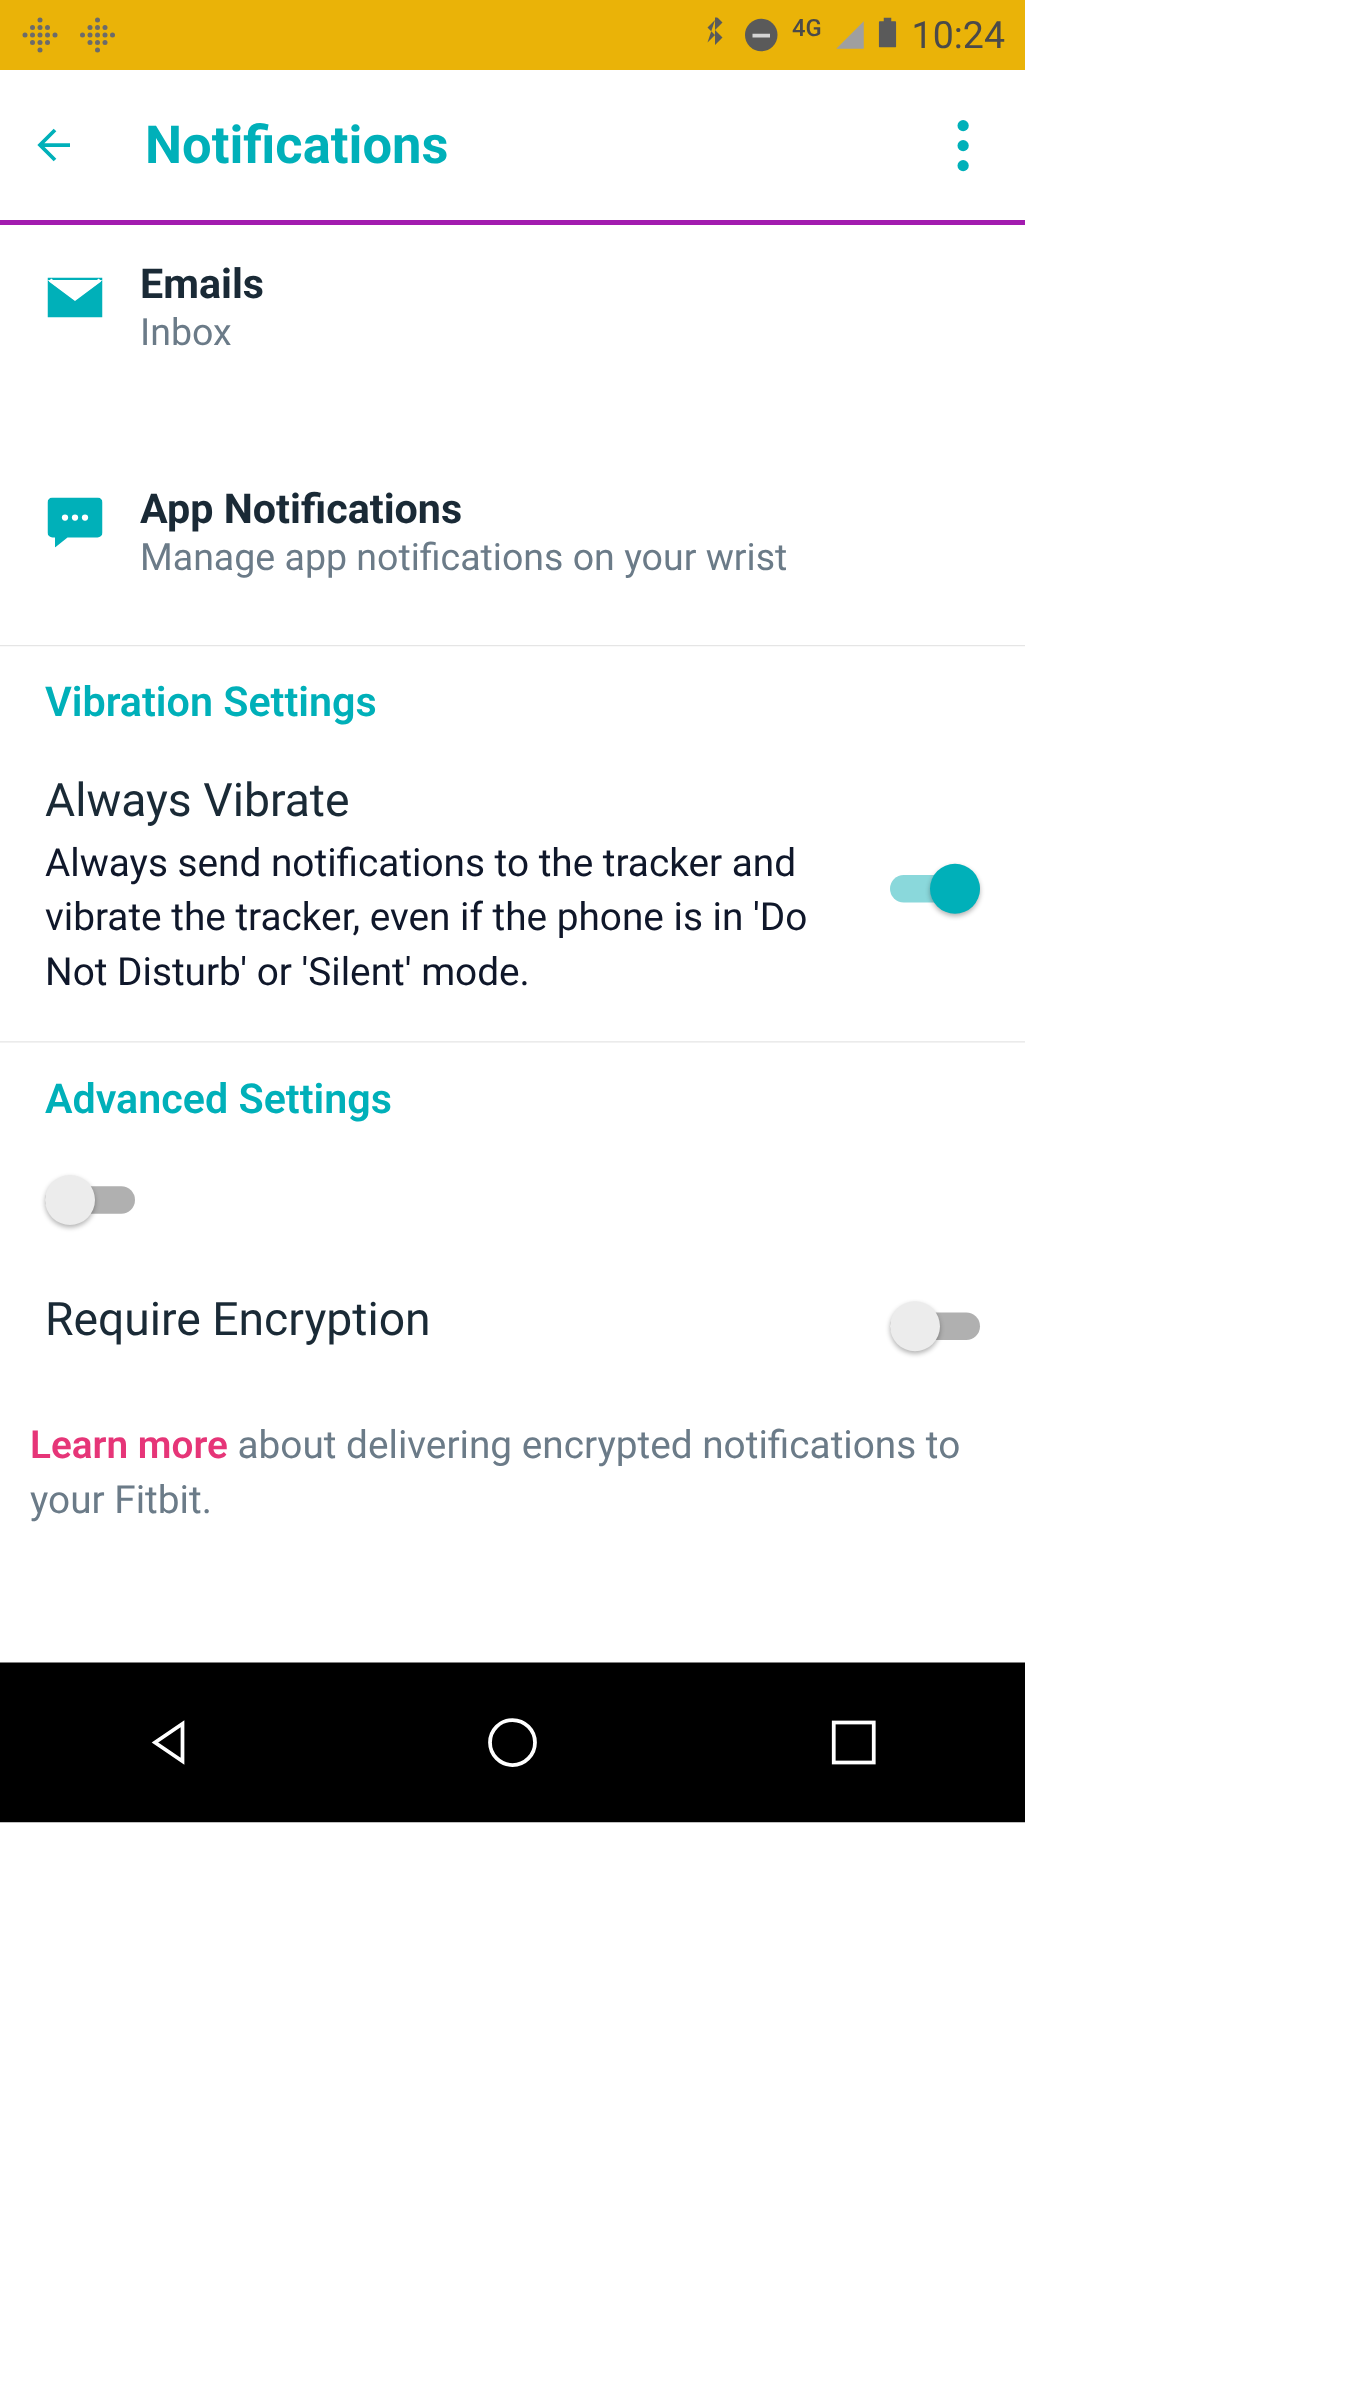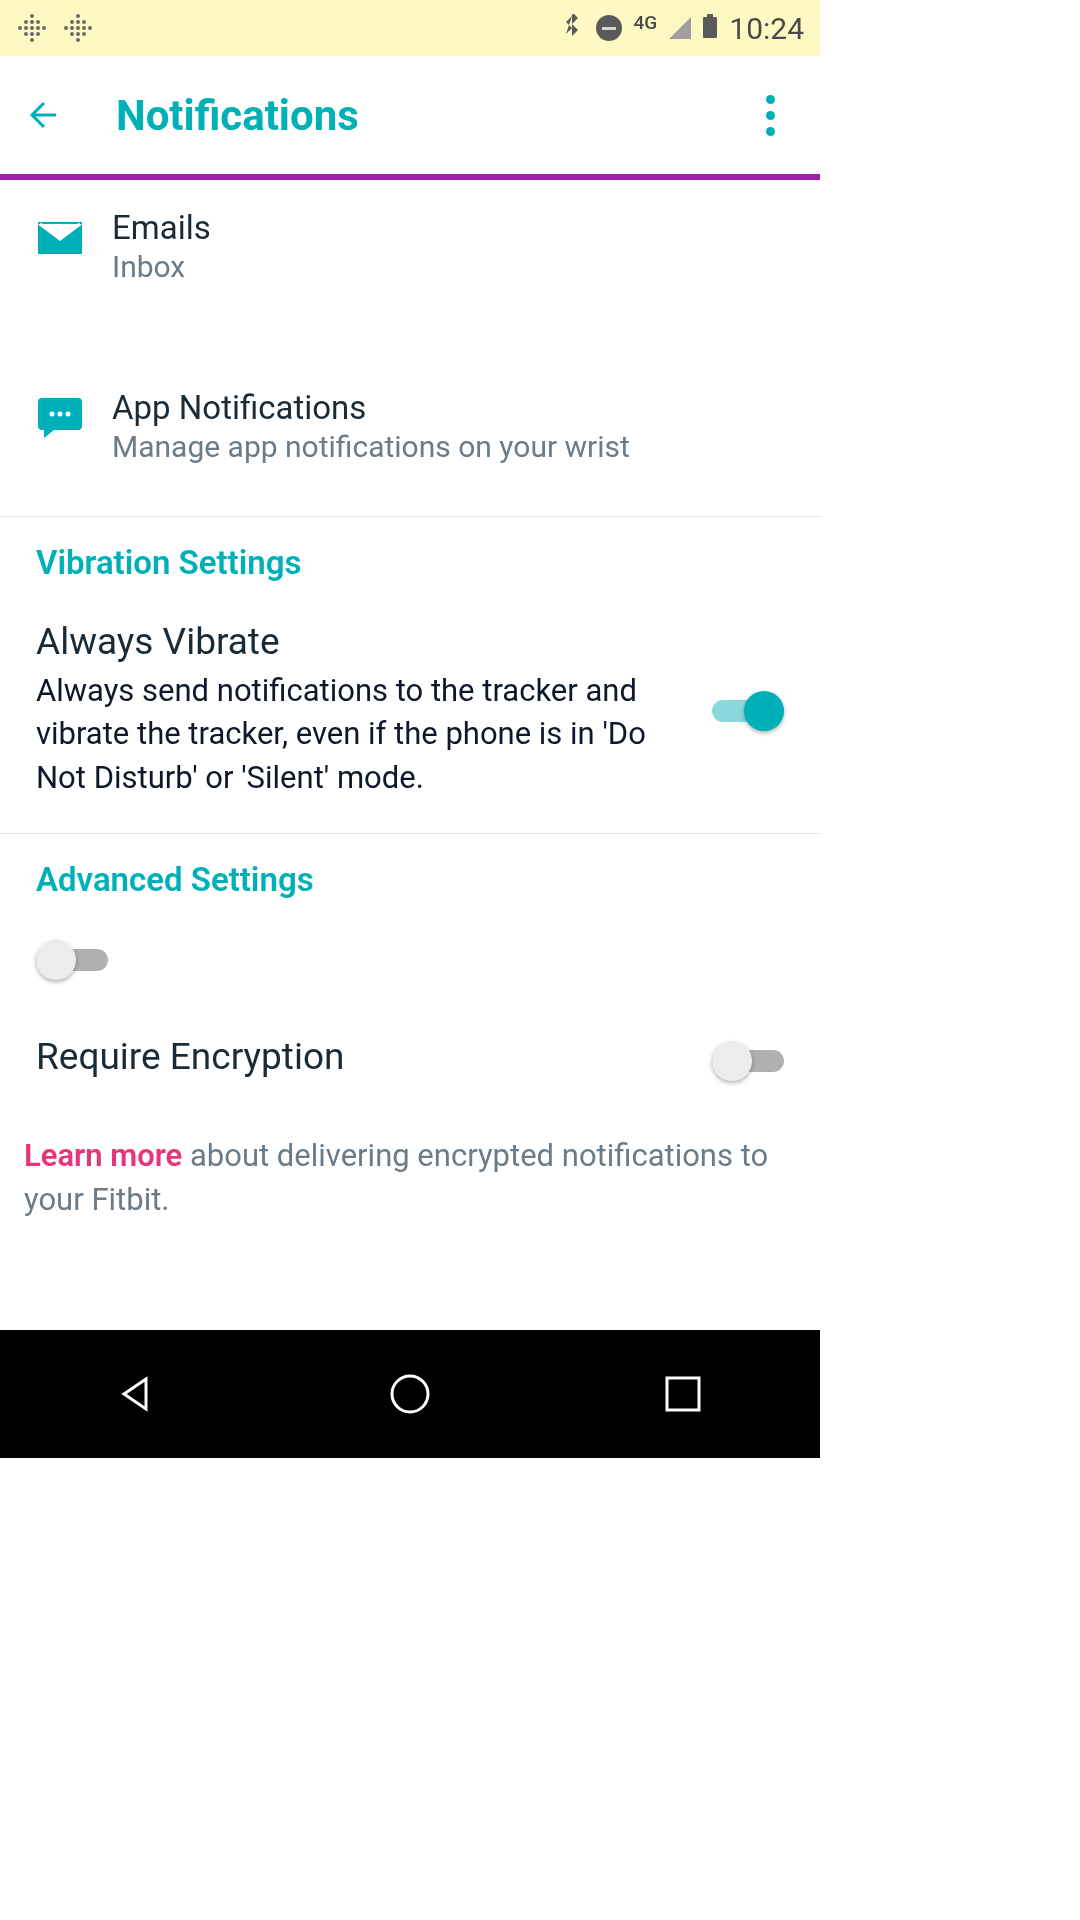--- a/index.html
+++ b/index.html
@@ -13,21 +13,21 @@
       width: 820px;
       height: 1458px;
       background: #ffffff;
       display: flex;
       flex-direction: column;
       overflow: hidden;
     }
     
     
     .status-bar {
-      background: #fef9c3;
+      background: #eab308;
       height: 56px;
       display: flex;
       align-items: center;
       padding: 0 16px;
       gap: 8px;
       text-align: center;
     }
     
     .status-left {
       display: flex;
@@ -118,21 +118,21 @@
       color: #4a4a4a;
     }
     
     
     .appbar {
       background: #ffffff;
       height: 124px;
       display: flex;
       align-items: center;
       padding: 0 16px;
-      border-bottom: 6px solid #a21caf;
+      border-bottom: 4px solid #a21caf;
       box-shadow: 0 2px 3px rgba(0,0,0,0.06);
     }
     
     .back-btn {
       width: 60px;
       height: 60px;
       display: flex;
       align-items: center;
       justify-content: center;
       cursor: pointer;
@@ -202,20 +202,21 @@
     }
     
     .list-text {
       flex: 1;
     }
     
     .list-title {
       font-size: 33px;
       color: #1a2a36;
       margin-bottom: 2px;
+      font-weight: bold;
     }
     
     .list-subtitle {
       font-size: 30px;
       color: #6b7b88;
     }
     
     .divider {
       height: 1px;
       background: #e5e5e5;

